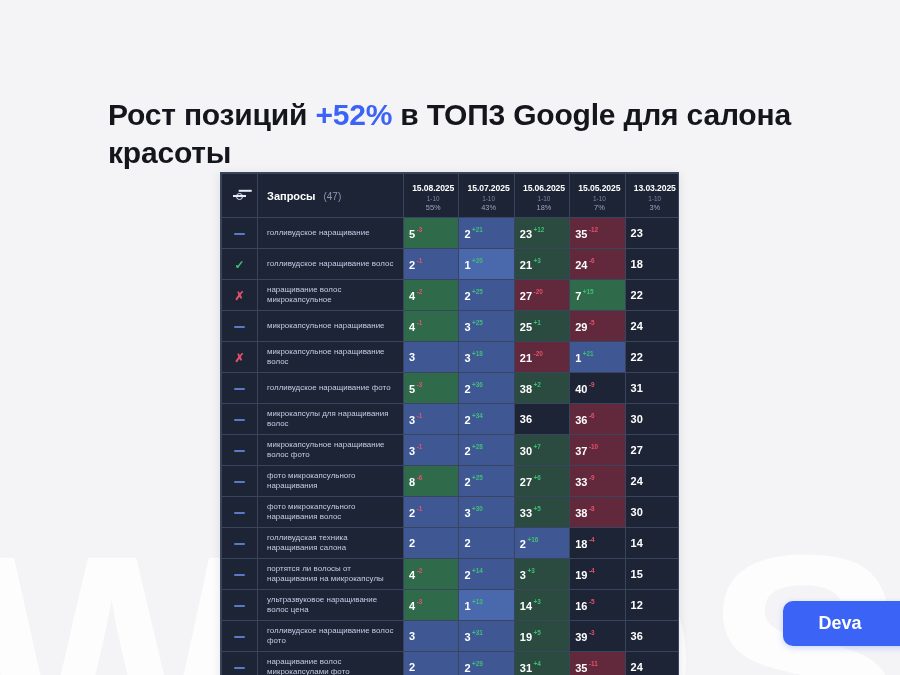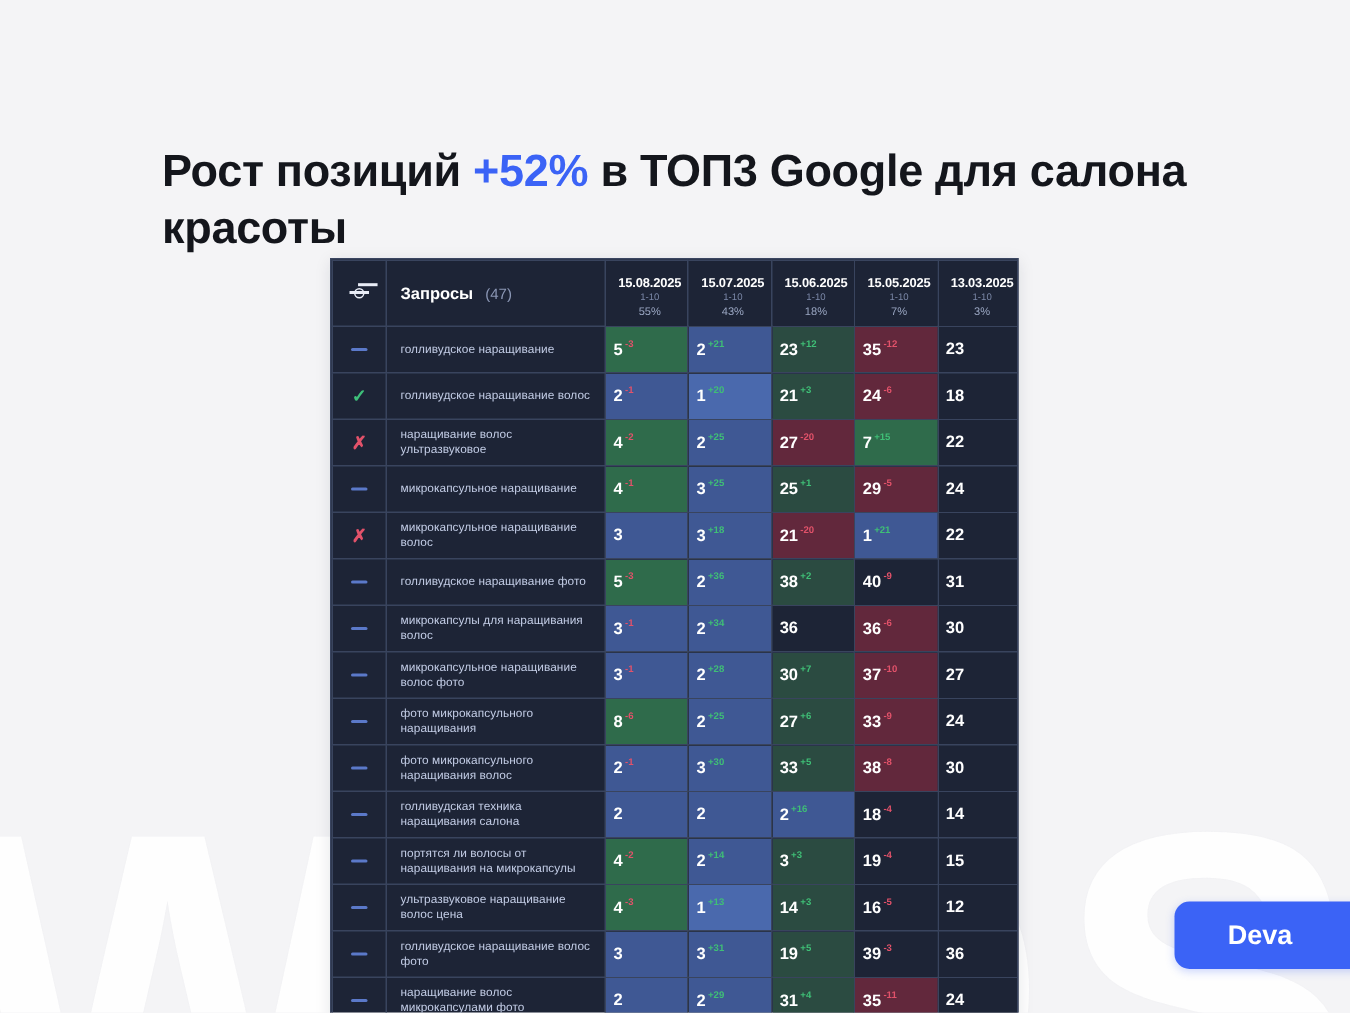--- a/index.html
+++ b/index.html
@@ -298,21 +298,21 @@
           <td class="td-status"><span class="ic ic-check">✓</span></td>
           <td class="td-kw">голливудское наращивание волос</td>
           <td class="td-val bg-blue"><span>2</span><sup class="down">-1</sup></td>
           <td class="td-val bg-blue2"><span>1</span><sup class="up">+20</sup></td>
           <td class="td-val bg-green-d"><span>21</span><sup class="up">+3</sup></td>
           <td class="td-val bg-red"><span>24</span><sup class="down">-6</sup></td>
           <td class="td-val bg-none"><span>18</span></td>
         </tr>
         <tr>
           <td class="td-status"><span class="ic ic-cross">✗</span></td>
-          <td class="td-kw">наращивание волос ультразвуковое</td>
+          <td class="td-kw">наращивание волос микрокапсульное</td>
           <td class="td-val bg-green"><span>4</span><sup class="down">-2</sup></td>
           <td class="td-val bg-blue"><span>2</span><sup class="up">+25</sup></td>
           <td class="td-val bg-red"><span>27</span><sup class="down">-20</sup></td>
           <td class="td-val bg-green"><span>7</span><sup class="up">+15</sup></td>
           <td class="td-val bg-none"><span>22</span></td>
         </tr>
         <tr>
           <td class="td-status"><span class="ic ic-dash"></span></td>
           <td class="td-kw">микрокапсульное наращивание</td>
           <td class="td-val bg-green"><span>4</span><sup class="down">-1</sup></td>

